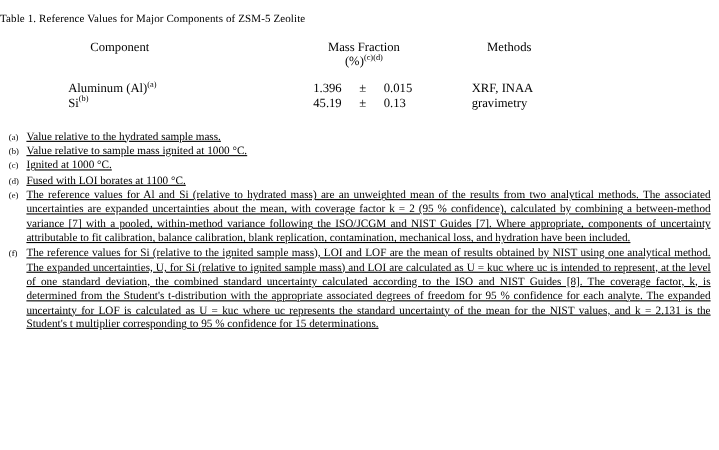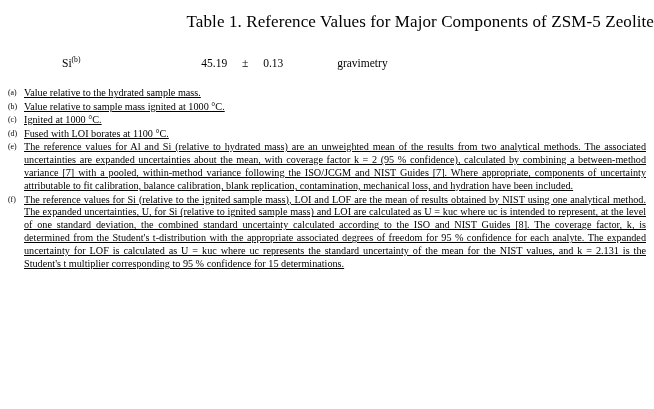--- a/index.html
+++ b/index.html
@@ -15,22 +15,22 @@
     overflow: hidden;
   }
   .page {
     position: relative;
     width: 654px;
     height: 409px;
     padding: 0;
     box-sizing: border-box;
   }
   .table-caption {
-    text-align: right;
-    font-size: 17px;
+    text-align: left;
+    font-size: 10px;
     margin-top: 12px;
     margin-bottom: 14px;
     letter-spacing: 0.1px;
   }
   table.reftable {
     border-collapse: collapse;
     margin: 0 auto;
     width: 530px;
     font-size: 11.5px;
   }
@@ -123,25 +123,40 @@
 </style>
 </head>
 <body>
 
 <div class="page">
 
   <div class="table-caption">Table 1.  Reference Values for Major Components of ZSM-5 Zeolite</div>
 
   <table class="reftable">
     <thead>
+      <tr>
+        <th class="th-component">Component</th>
+        <th class="th-mass" colspan="3">
+          <span>Mass Fraction</span>
+          <span class="mass-sub"><span>(%)</span><sup>(c)(d)</sup></span>
+        </th>
+        <th class="th-methods">Methods</th>
+      </tr>
       <tr class="spacer-row">
         <td colspan="5"></td>
       </tr>
     </thead>
     <tbody>
+      <tr>
+        <td class="c-component"><span>Aluminum (Al)</span><sup>(a)</sup></td>
+        <td class="c-value">1.396</td>
+        <td class="c-pm">±</td>
+        <td class="c-unc">0.015</td>
+        <td class="c-methods">XRF, INAA</td>
+      </tr>
       <tr>
         <td class="c-component"><span>Si</span><sup>(b)</sup></td>
         <td class="c-value">45.19</td>
         <td class="c-pm">±</td>
         <td class="c-unc">0.13</td>
         <td class="c-methods">gravimetry</td>
       </tr>
     </tbody>
   </table>
 

